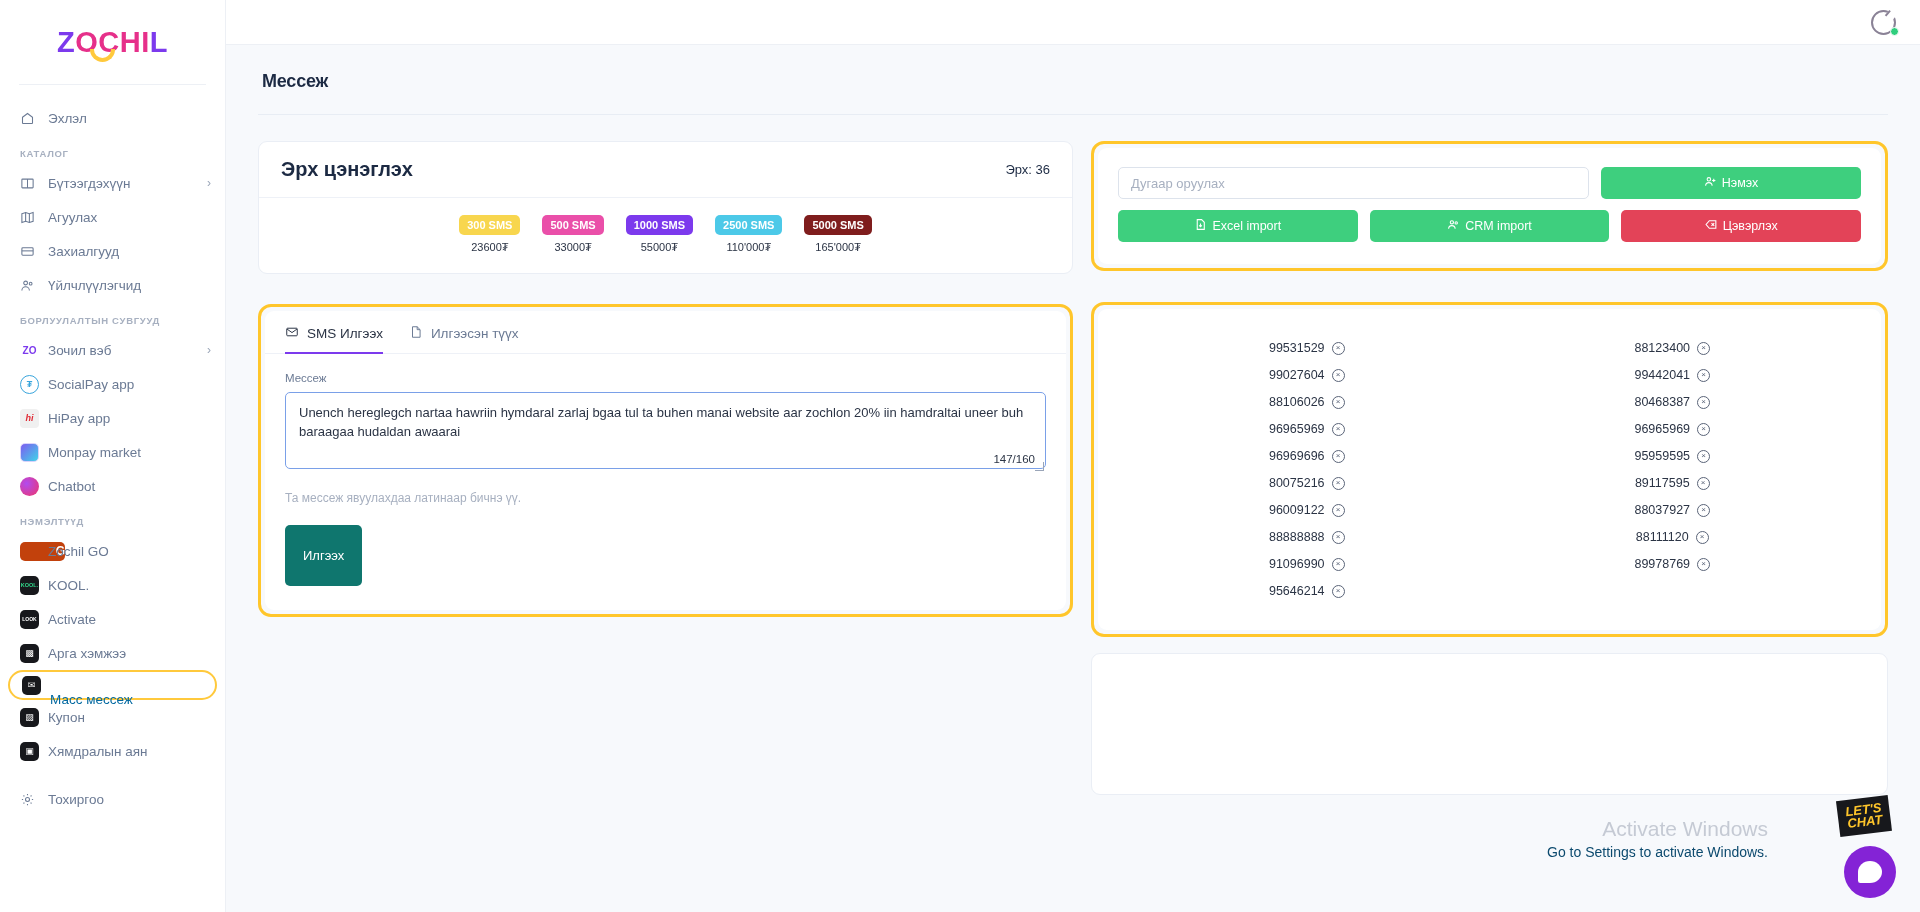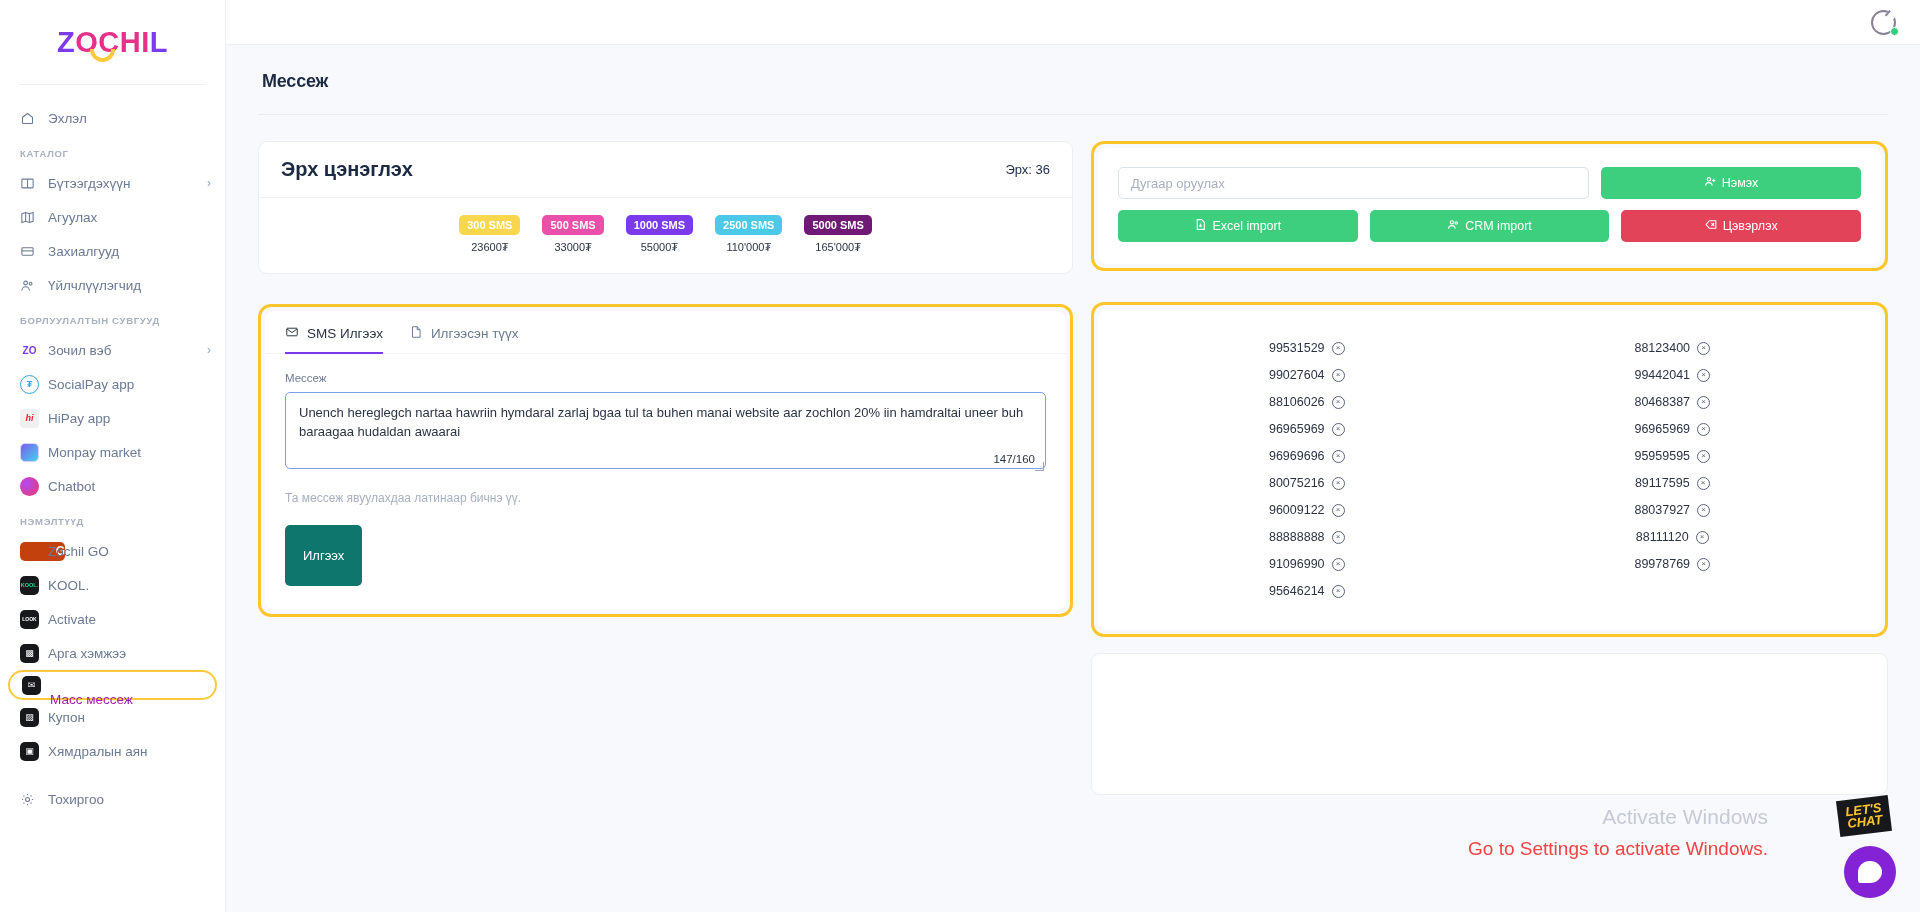--- a/index.html
+++ b/index.html
@@ -36,21 +36,21 @@
     display: flex; align-items: center; height: 34px; padding: 0 14px 0 20px;
     font-size: 13.5px; color: #6b7a94; cursor: pointer; position: relative;
   }
   .sb-item .ico { width: 22px; flex: 0 0 22px; display: flex; align-items: center; justify-content: flex-start; }
   .sb-item .lbl { margin-left: 6px; white-space: nowrap; }
   .sb-item .chev { margin-left: auto; color: #9aa5b8; font-size: 12px; }
   .sb-item.active-ring {
     border: 2.5px solid #ffc93c; border-radius: 22px;
     margin: 0 8px 0 8px; padding-left: 12px; height: 30px;
   }
-  .sb-item.active-ring .lbl { color: #a21caf; margin-top: 28px; }
+  .sb-item.active-ring .lbl { color: #0369a1; margin-top: 28px; }
 
   .appico {
     width: 19px; height: 19px; border-radius: 5px; display: flex;
     align-items: center; justify-content: center;
     font-size: 7.5px; font-weight: bold; color: #fff; overflow: hidden;
   }
   .ai-zo { background: #fff; color: #7c3aed; font-size: 10px; position: relative; }
   .ai-sp { background: #fff; border: 1.5px solid #39a5dc; color: #39a5dc; border-radius: 50%; font-size: 9px; }
   .ai-hi { background: #f0f0f0; color: #e02b36; border-radius: 4px; font-size: 9px; font-style: italic; }
   .ai-mp { background: linear-gradient(135deg,#7c5cf0,#41d4e8); border:1.5px solid #d9d2fb; }
@@ -175,21 +175,21 @@
   .xbtn {
     width: 13px; height: 13px; border-radius: 50%; border: 1px solid #5a6478;
     display: flex; align-items: center; justify-content: center;
     font-size: 8px; color: #5a6478; cursor: pointer; line-height: 1;
   }
   .emptycard { height: 142px; margin-top: 16px; }
 
   
   .wm { position: absolute; right: 152px; bottom: 52px; text-align: right; }
   .wm .w1 { font-size: 21px; color: #c5cad4; font-weight: normal; }
-  .wm .w2 { font-size: 19px; color: #ef4444; margin-top: 9px; }
+  .wm .w2 { font-size: 14px; color: #0c4a6e; margin-top: 3px; }
 
   
   .letschat {
     position: absolute; right: 30px; bottom: 78px;
     background: #17181c; color: #ffc62b; font-weight: bold;
     font-size: 13px; line-height: 12px; padding: 6px 8px;
     transform: rotate(-7deg); font-style: italic; text-align: center;
   }
   .chatbtn {
     position: absolute; right: 24px; bottom: 14px; width: 52px; height: 52px;
@@ -384,21 +384,21 @@
             </div>
             <div class="pkg">
               <span class="badge" style="background:#7c3aed">1000 SMS</span>
               <div class="price">55000₮</div>
             </div>
             <div class="pkg">
               <span class="badge" style="background:#4cc9e8">2500 SMS</span>
               <div class="price">110'000₮</div>
             </div>
             <div class="pkg">
-              <span class="badge" style="background:#701a75">5000 SMS</span>
+              <span class="badge" style="background:#7f1d1d">5000 SMS</span>
               <div class="price">165'000₮</div>
             </div>
           </div>
         </section>
 
         <div class="hl" style="margin-top:30px;">
           <section class="card comp" style="border:none;">
             <div class="tabs">
               <div class="tab active">
                 <span>

